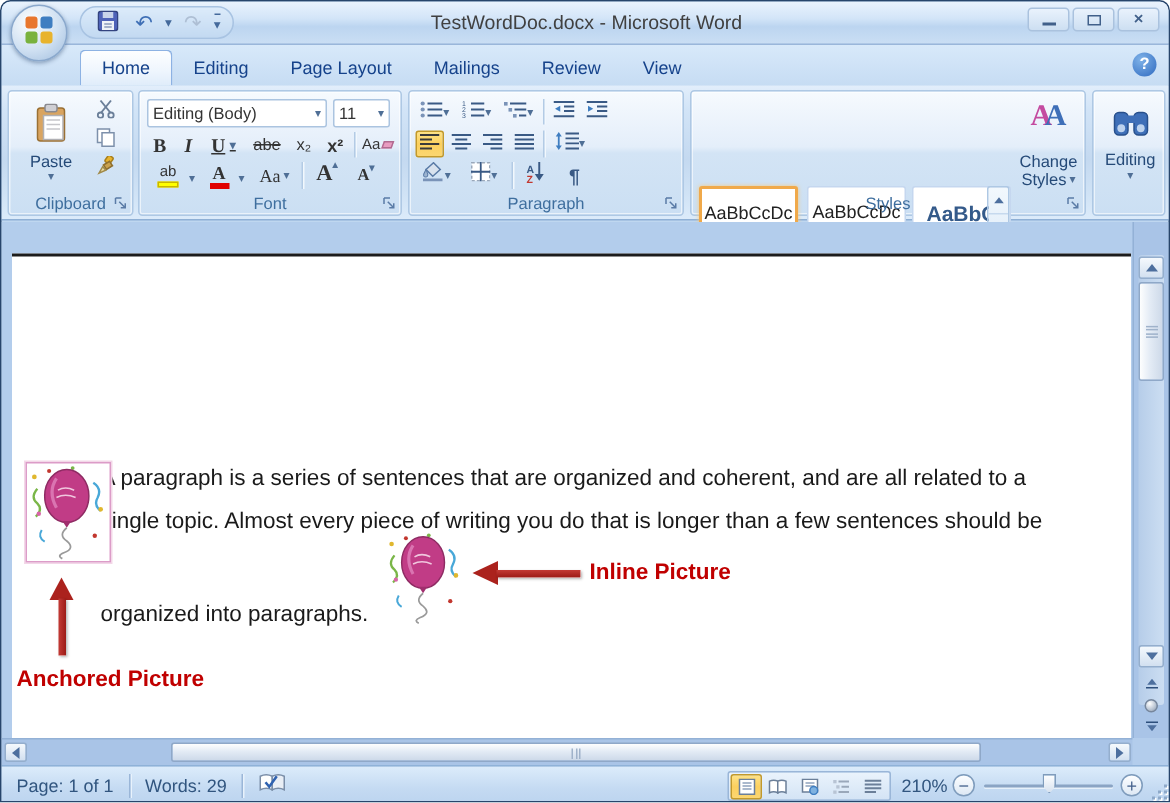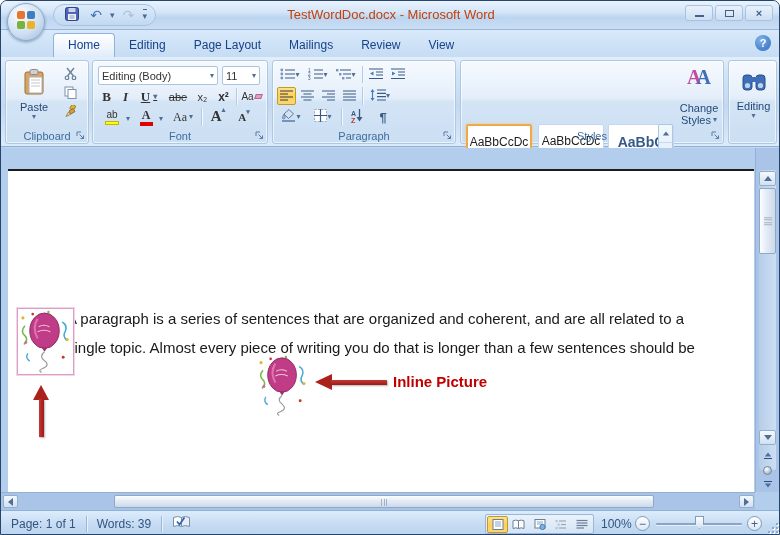--- a/index.html
+++ b/index.html
@@ -17,21 +17,21 @@
     background:radial-gradient(circle at 35% 30%, #fdfefe, #cfe0f2 55%, #9fbcdd);
     border:1px solid #8aa8cc; box-shadow:0 1px 3px rgba(30,60,100,.45); cursor:pointer;
     display:flex; align-items:center; justify-content:center; }
   #qat { left:52px; top:3px; height:22px; display:flex; align-items:center; gap:4px;
     padding:0 8px; background:linear-gradient(#dcebfa,#c2d9f1);
     border:1px solid #a8c3e2; border-radius:11px; }
   .qat-btn { width:20px; height:18px; display:flex; align-items:center; justify-content:center;
     font-size:14px; color:#3f6fb5; cursor:pointer; }
   .qat-btn.disabled { color:#aebfd4; }
   .qat-caret { font-size:9px; color:#44699b; }
-  #title-text { left:0; top:6px; width:780px; text-align:center; font-size:13px; color:#c2410c; }
+  #title-text { left:0; top:6px; width:780px; text-align:center; font-size:13px; color:#404040; }
   #win-controls { right:6px; top:4px; display:flex; gap:2px; }
   .win-btn { width:28px; height:16px; border:1px solid #aac2de; border-radius:3px;
     background:linear-gradient(#e9f2fc,#cddff2); display:flex; align-items:center; justify-content:center;
     cursor:pointer; }
   .glyph-min { width:9px; height:2px; background:#41608a; margin-top:6px; }
   .glyph-max { width:9px; height:7px; border:1.5px solid #41608a; }
   .glyph-close { color:#41608a; font-size:11px; font-weight:bold; line-height:1; }
 
   
   #tabrow { left:0; top:29px; width:780px; height:27px;
@@ -576,20 +576,21 @@
       </span>
       <span style="font-size:11px; color:#254a78; margin-top:4px;">Editing</span>
       <span class="caret">▾</span>
     </div>
   </div>
 
   <div id="doc-area" class="abs">
     <div id="page">
       <div class="docline" style="left:59px; top:139px;">A paragraph is a series of sentences that are organized and coherent, and are all related to a</div>
       <div class="docline" style="left:59px; top:168px;">single topic. Almost every piece of writing you do that is longer than a few sentences should be</div>
+      <div class="docline" style="left:59px; top:230px;">organized into paragraphs.</div>
       <div style="position:absolute; left:59px; top:140px; width:1.5px; height:17px; background:#151515;"></div>
 
       <div class="balloon-frame" style="left:9px; top:137px; width:57px; height:67px;">
         <svg width="55" height="65" viewBox="0 0 56 64">
           <path d="M7 16 q-5 6 0 10 q4 4 -1 9" stroke="#7ab648" fill="none" stroke-width="1.6"></path>
           <path d="M45 12 q6 4 3 10 q-3 5 2 9" stroke="#49a8d8" fill="none" stroke-width="1.6"></path>
           <path d="M10 44 q-3 5 2 8" stroke="#49a8d8" fill="none" stroke-width="1.4"></path>
           <circle cx="5" cy="8" r="1.6" fill="#e0b72e"></circle>
             <circle cx="15" cy="4" r="1.4" fill="#c2372f"></circle>
           <circle cx="50" cy="30" r="1.6" fill="#e0b72e"></circle>
@@ -622,20 +623,21 @@
           <path d="M27 42.5 q-6 5 0 9 q6 5 -2 8 q-5 2 -1 4" stroke="#9a9a9a" fill="none" stroke-width="1.2"></path>
         </svg>
       </div>
 
       <div class="arrow-head-left" style="left:307px; top:203px;"></div>
       <div class="arrow-shaft-h" style="left:323px; top:209px; width:56px;"></div>
       <div class="annot" style="left:385px; top:202px;">Inline Picture</div>
 
       <div class="arrow-head-up" style="left:25px; top:214px;"></div>
       <div class="arrow-shaft-v" style="left:31px; top:228px; height:38px;"></div>
+      <div class="annot" style="left:3px; top:273px;">Anchored Picture</div>
     </div>
   </div>
 
   <div class="mini-dash" style="right:8px; top:147px;"></div>
   <div id="ruler-btn">
     <svg width="10" height="10" viewBox="0 0 10 10">
       <rect x="0.5" y="1" width="9" height="4" fill="#fff" stroke="#7d90ab"></rect>
       <line x1="2.5" y1="1" x2="2.5" y2="3" stroke="#7d90ab"></line>
         <line x1="5" y1="1" x2="5" y2="3" stroke="#7d90ab"></line>
         <line x1="7.5" y1="1" x2="7.5" y2="3" stroke="#7d90ab"></line>
@@ -682,21 +684,21 @@
     </div>
     <div class="sb-btn" style="left:738px; top:2px; width:15px; height:13px;">
         <span class="tri-right"></span>
       </div>
   </div>
   <div id="sb-corner" class="abs"></div>
 
   <div id="statusbar" class="abs">
     <span class="sb-item">Page: 1 of 1</span>
     <span class="sb-sep"></span>
-    <span class="sb-item">Words: 39</span>
+    <span class="sb-item">Words: 29</span>
     <span class="sb-sep"></span>
     <span class="sb-item">
       <svg width="19" height="14" viewBox="0 0 19 14">
         <path d="M1.5 2.5 Q5.5 0.5 9.5 2.5 L9.5 11.5 Q5.5 9.5 1.5 11.5 Z" fill="#fdfefe" stroke="#7a8ea8"></path>
         <path d="M17.5 2.5 Q13.5 0.5 9.5 2.5 L9.5 11.5 Q13.5 9.5 17.5 11.5 Z" fill="#e9eef5" stroke="#7a8ea8"></path>
         <path d="M5 6.5 L7.5 9.5 L12.5 2.5" stroke="#2f62b0" stroke-width="1.7" fill="none"></path>
       </svg>
     </span>
 
     <div id="view-btns">
@@ -741,21 +743,21 @@
           <g stroke="#6b7f99" stroke-width="1.2">
               <line x1="0.5" y1="1.5" x2="11.5" y2="1.5"></line>
               <line x1="0.5" y1="4" x2="11.5" y2="4"></line>
               <line x1="0.5" y1="6.5" x2="11.5" y2="6.5"></line>
               <line x1="0.5" y1="9" x2="8" y2="9"></line>
             </g>
         </svg>
       </span>
     </div>
 
-    <span id="zoom-label">100%</span>
+    <span id="zoom-label">210%</span>
     <span class="zoom-circle" style="left:634px;">
         <span>−</span>
       </span>
     <span id="zoom-track"></span>
     <span id="zoom-handle"></span>
     <span class="zoom-circle" style="left:746px;">
         <span>+</span>
       </span>
     <span id="resize-grip">
       <i style="right:0; bottom:0;"></i>

